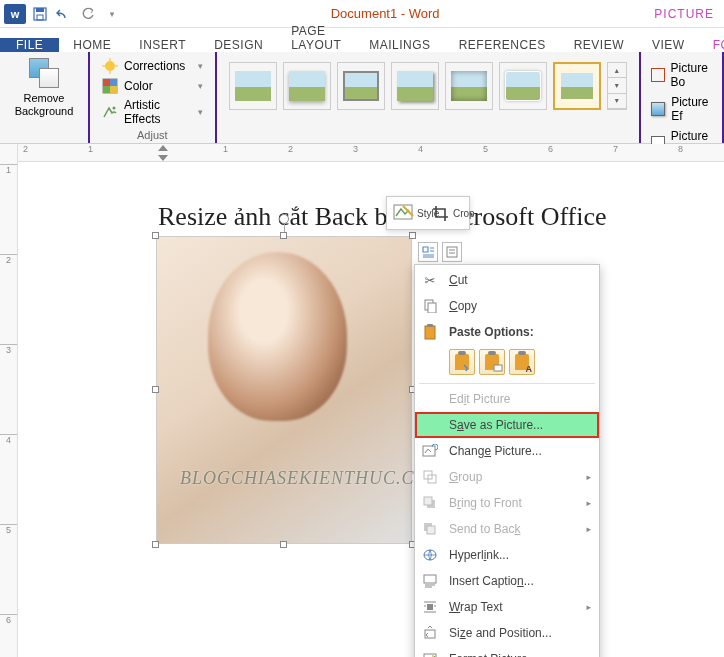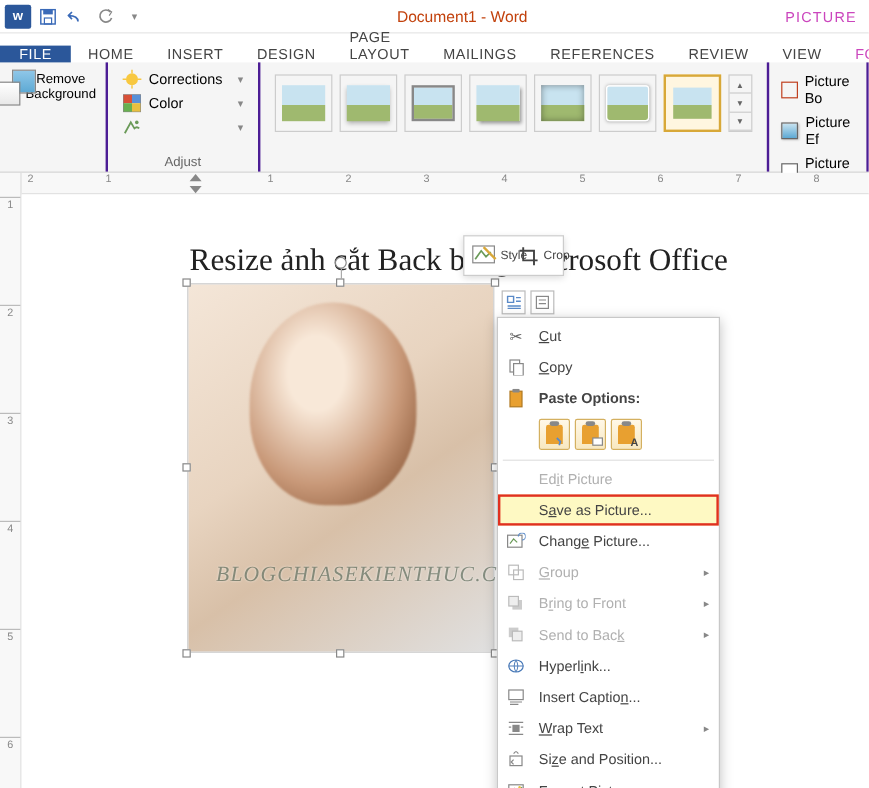--- a/index.html
+++ b/index.html
@@ -14,21 +14,21 @@
 
 .tabs { height: 24px; display: flex; align-items: flex-end; background: #fff; }
 .tab { padding: 0 14px; display: flex; align-items: center; color: #444; font-size: 12px; cursor: pointer; letter-spacing: 0.5px; }
 .tab.file { background: #2b579a; color: #fff; padding: 0 16px; }
 .tab.format { color: #cb45bd; }
 
 .ribbon { height: 92px; background: #f5f5f5; border-bottom: 1px solid #d0d0d0; display: flex; }
 .ribbon-group { border-right: 2px solid #4c1d95; padding: 4px 8px; display: flex; flex-direction: column; position: relative; }
 .group-label { position: absolute; bottom: 2px; left: 0; right: 0; text-align: center; font-size: 11px; color: #666; }
 
-.remove-bg { display: flex; align-items: center; justify-content: center; width: 72px; gap: 2px; }
+.remove-bg { display: flex; flex-direction: column; align-items: center; justify-content: center; width: 72px; gap: 2px; }
 .remove-bg-icon { width: 34px; height: 34px; position: relative; }
 .rbg-back { position: absolute; left: 2px; top: 2px; width: 20px; height: 20px; background: linear-gradient(#8fc7e8,#5da9d4); border: 1px solid #888; }
 .rbg-front { position: absolute; right: 2px; bottom: 2px; width: 20px; height: 20px; background: linear-gradient(#fff,#e8e8e8); border: 1px solid #888; }
 .remove-bg-label { font-size: 11px; text-align: center; line-height: 1.2; }
 
 .adjust-group { width: 160px; }
 .adjust-item { display: flex; align-items: center; gap: 6px; padding: 2px 4px; font-size: 12px; cursor: pointer; }
 .adjust-item .dd { margin-left: auto; color: #888; font-size: 9px; }
 .adj-ico { width: 16px; height: 16px; display: flex; align-items: center; justify-content: center; }
 
@@ -72,21 +72,21 @@
 
 .mini-toolbar { position: absolute; left: 386px; top: 196px; background: #fff; border: 1px solid #ccc; box-shadow: 0 2px 6px rgba(0,0,0,0.15); display: flex; padding: 4px; gap: 2px; z-index: 9; }
 .mini-btn { width: 36px; display: flex; flex-direction: row; align-items: center; gap: 2px; font-size: 10px; color: #444; cursor: pointer; padding: 2px; }
 .mini-ico { width: 22px; height: 20px; display: flex; align-items: center; justify-content: center; }
 .mini-below { position: absolute; left: 418px; top: 242px; display: flex; gap: 4px; z-index: 9; }
 .mini-below div { width: 20px; height: 20px; border: 1px solid #bbb; background: #fff; display: flex; align-items: center; justify-content: center; font-size: 12px; color: #666; }
 
 .ctx-menu { position: absolute; left: 414px; top: 264px; width: 186px; background: #fff; border: 1px solid #c8c8c8; box-shadow: 0 3px 10px rgba(0,0,0,0.25); z-index: 10; padding: 2px 0; }
 .ctx-item { display: flex; align-items: center; gap: 10px; padding: 5px 8px 5px 6px; font-size: 12px; color: #444; cursor: pointer; position: relative; }
 .ctx-item.disabled { color: #b0b0b0; }
-.ctx-item.highlighted { outline: 2px solid #e03020; outline-offset: -2px; background: #fef9c3; }
+.ctx-item.highlighted { outline: 2px solid #e03020; outline-offset: -2px; background: #86efac; }
 .ctx-item .u { text-decoration: underline; }
 .ctx-ico { width: 18px; height: 16px; display: flex; align-items: center; justify-content: center; color: #666; font-size: 13px; }
 .ctx-arrow { margin-left: auto; font-size: 9px; color: #888; }
 .ctx-sep { height: 1px; background: #e0e0e0; margin: 2px 4px; }
 .paste-label { font-weight: bold; font-size: 12px; }
 .paste-options { display: flex; gap: 4px; padding: 4px 8px 6px 34px; }
 .paste-opt { width: 26px; height: 26px; border: 1px solid #d4b060; background: linear-gradient(#fff8e8,#f8e8c0); display: flex; align-items: center; justify-content: center; position: relative; cursor: pointer; border-radius: 2px; }
 .clip-ico { width: 14px; height: 16px; background: #e8a030; border-radius: 2px 2px 0 0; position: relative; }
 .clip-ico::before { content: ''; position: absolute; top: -3px; left: 3px; width: 8px; height: 4px; background: #888; border-radius: 2px; }
 
@@ -176,20 +176,21 @@
       <span>Color</span>
       <span class="dd">▾</span>
     </div>
     <div class="adjust-item">
       <span class="adj-ico">
         <svg width="16" height="16">
             <path d="M2 13 L7 4 L10 9 Q12 7 14 9" fill="none" stroke="#6a9a58" stroke-width="1.5"></path>
             <circle cx="12" cy="4" r="1.5" fill="#6a9a58"></circle>
           </svg>
       </span>
+      <span>Artistic Effects</span>
       <span class="dd">▾</span>
     </div>
     <div class="group-label">Adjust</div>
   </div>
 
   <div class="ribbon-group styles-group">
     <div class="styles-row">
       <div class="style-thumb">
           <div class="st-inner"></div>
         </div>

